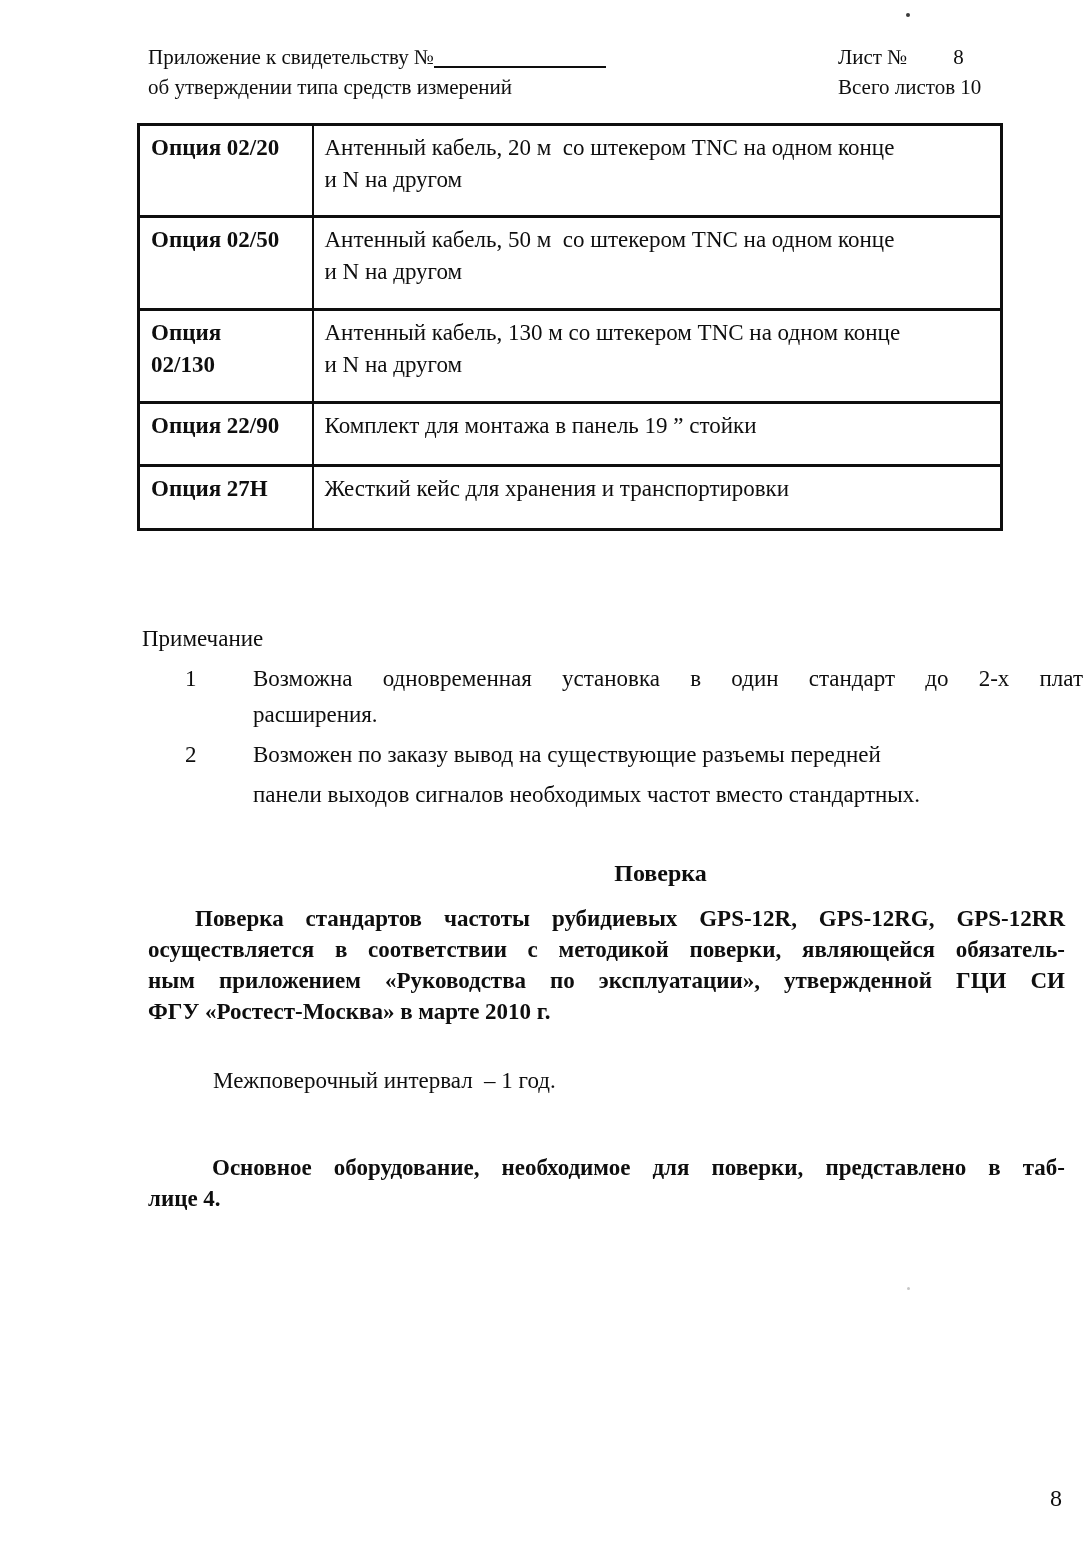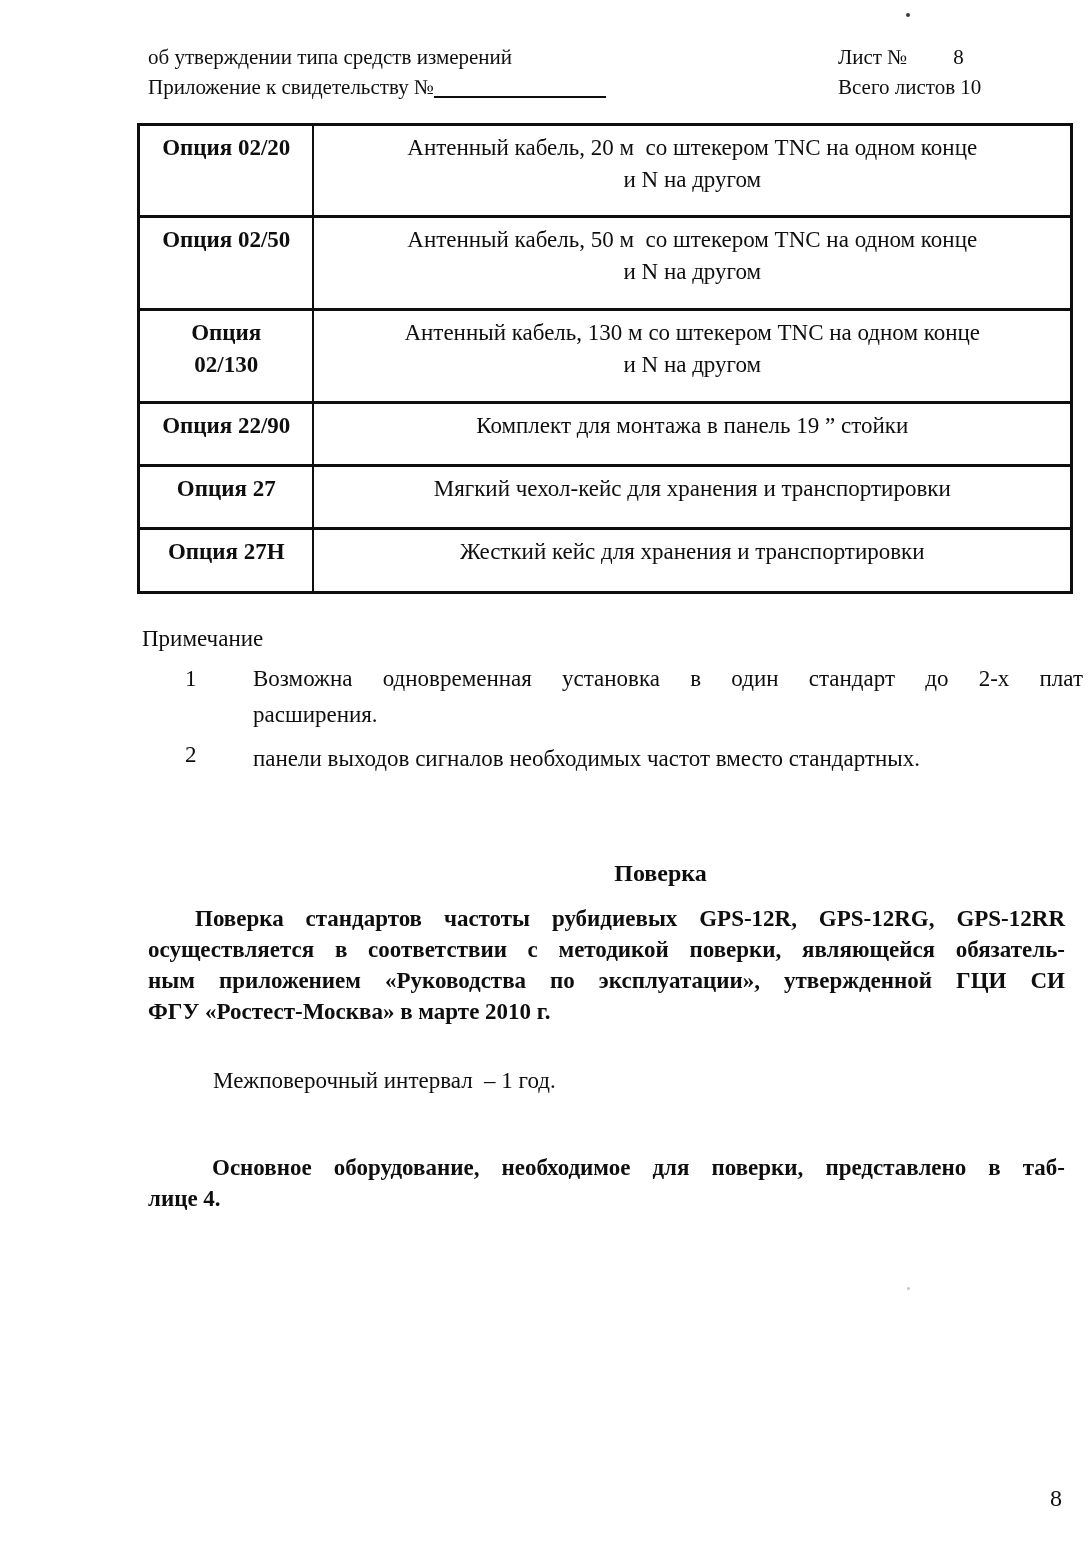--- a/index.html
+++ b/index.html
@@ -18,24 +18,23 @@
     display:inline-block;width:172px;height:1px;
     border-bottom:2px solid #0e0e0e;vertical-align:-4px;
   }
   .sheet-number{display:inline-block;margin-left:46px;}
   
   .dot-top{position:absolute;left:906px;top:13px;width:4px;height:4px;background:#3a3a3a;border-radius:50%;}
   .dot-mid{position:absolute;left:907px;top:1287px;width:3px;height:3px;background:#c6c6c6;border-radius:50%;}
   
   table.options{
     position:absolute;left:137px;top:123px;
-    width:936px;border-collapse:collapse;table-layout:fixed;
+    width:866px;border-collapse:collapse;table-layout:fixed;
     font-size:23px;line-height:32px;
     border:3px solid #0e0e0e;
-    text-align:center;
   }
   table.options td{
     border-top:3px solid #0e0e0e;border-bottom:3px solid #0e0e0e;
     border-left:2px solid #0e0e0e;border-right:2px solid #0e0e0e;
     vertical-align:top;padding:6px 10px 0 11px;
     box-sizing:border-box;overflow:hidden;
   }
   td.opt{width:174px;font-weight:bold;}
   tr.r1 td{height:92px;} tr.r2 td{height:93px;} tr.r3 td{height:93px;}
   tr.r4 td{height:63px;margin-left:48px;} tr.r5 td{height:63px;} tr.r6 td{height:64px;}
@@ -64,24 +63,24 @@
   .plainline{white-space:pre-wrap;}
   
   .page-num{position:absolute;left:1050px;top:1485px;font-size:24px;}
 </style>
 </head>
 <body>
 
 <div class="page">
 
   <div class="hdr-left">
-    <div>об утверждении типа средств измерений</div>
     <div>
       <span>Приложение к свидетельству №</span><span class="cert-underline"></span>
     </div>
+    <div>об утверждении типа средств измерений</div>
   </div>
 
   <div class="hdr-right">
     <div>
       <span>Лист №</span><span class="sheet-number">8</span>
     </div>
     <div>Всего листов 10</div>
   </div>
 
   <span class="dot-top"></span>
@@ -120,28 +119,20 @@
         </td>
       </tr>
       <tr class="r4">
         <td class="opt">
           <div class="cellline">Опция 22/90</div>
         </td>
         <td>
           <div class="cellline">Комплект для монтажа в панель 19 ” стойки</div>
         </td>
       </tr>
-      <tr class="r5">
-        <td class="opt">
-          <div class="cellline">Опция 27</div>
-        </td>
-        <td>
-          <div class="cellline">Мягкий чехол-кейс для хранения и транспортировки</div>
-        </td>
-      </tr>
       <tr class="r6">
         <td class="opt">
           <div class="cellline">Опция 27Н</div>
         </td>
         <td>
           <div class="cellline">Жесткий кейс для хранения и транспортировки</div>
         </td>
       </tr>
     </tbody>
   </table>
@@ -152,20 +143,21 @@
     <div class="note-num">1</div>
     <div class="note-text">
       <div class="jline">Возможна одновременная установка в один стандарт до 2-х плат</div>
       <div class="plainline">расширения.</div>
     </div>
   </div>
 
   <div class="note-item n2">
     <div class="note-num">2</div>
     <div class="note-text">
+      <div class="plainline">Возможен по заказу вывод на существующие разъемы передней</div>
       <div class="plainline nline2">панели выходов сигналов необходимых частот вместо стандартных.</div>
     </div>
   </div>
 
   <div class="v-title">Поверка</div>
 
   <div class="para p1">
     <div class="jline indent1">Поверка стандартов частоты рубидиевых GPS-12R, GPS-12RG, GPS-12RR</div>
     <div class="jline">осуществляется в соответствии с методикой поверки, являющейся обязатель-</div>
     <div class="jline">ным приложением «Руководства по эксплуатации», утвержденной ГЦИ СИ</div>

